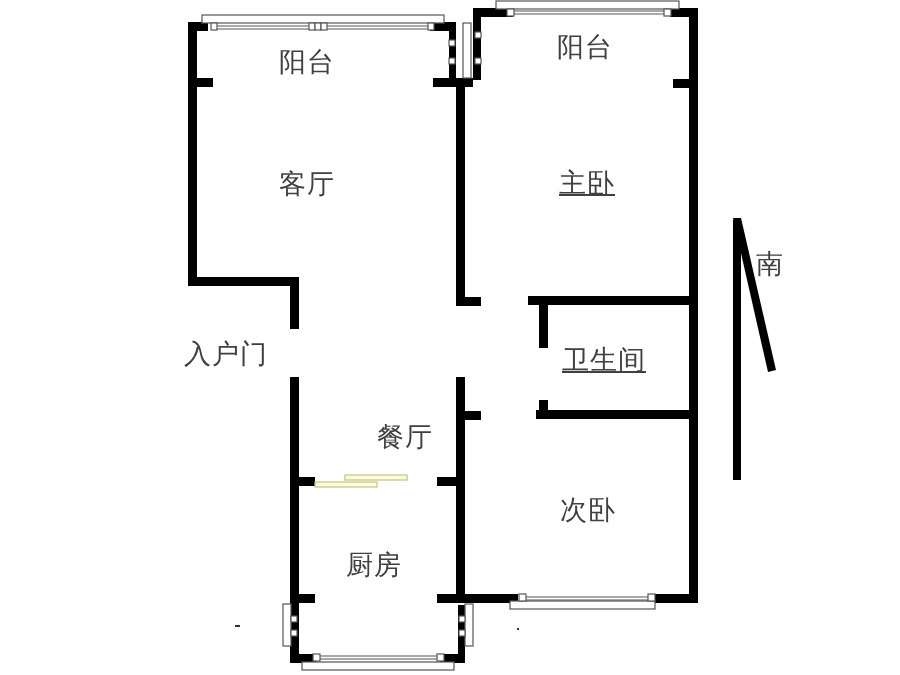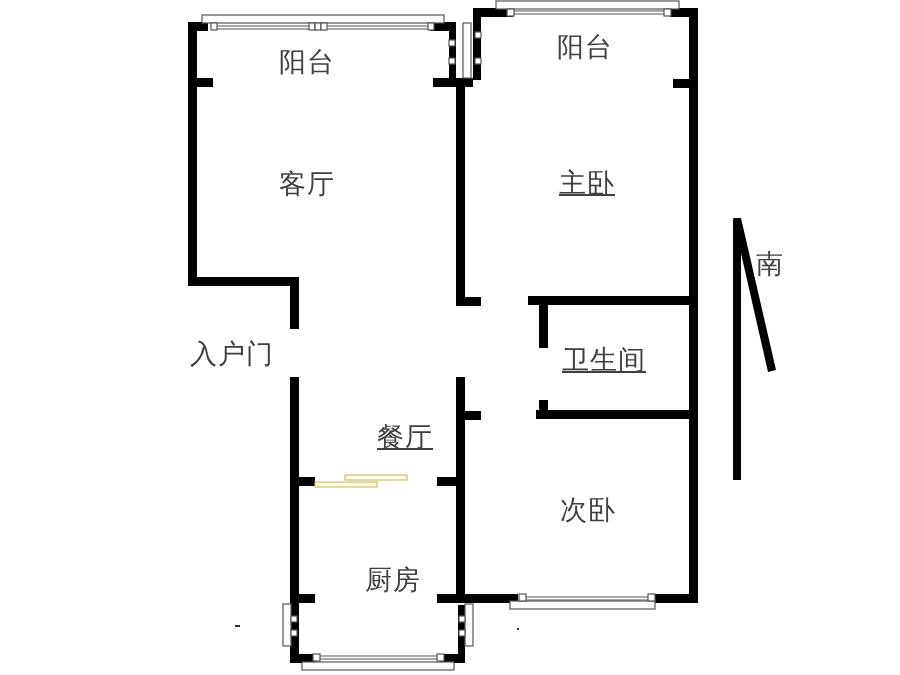--- a/index.html
+++ b/index.html
@@ -130,17 +130,17 @@
 
   <rect x="235" y="625" width="5" height="2" fill="#333"></rect>
   <rect x="517" y="628" width="2" height="2" fill="#333"></rect>
 </svg>
 
 <div class="room-label" style="left:279px;top:48px;">阳台</div>
 <div class="room-label" style="left:557px;top:33px;">阳台</div>
 <div class="room-label" style="left:279px;top:170px;">客厅</div>
 <div class="room-label" style="left:559px;top:169px;text-decoration:underline;">主卧</div>
 <div class="room-label" style="left:562px;top:346px;text-decoration:underline;">卫生间</div>
-<div class="room-label" style="left:377px;top:423px;text-decoration:underline;">餐厅</div>
+<div class="room-label" style="left:377px;top:423px;">餐厅</div>
 <div class="room-label" style="left:560px;top:496px;">次卧</div>
-<div class="room-label" style="left:346px;top:566px;margin-left:19px;">厨房</div>
-<div class="room-label" style="left:190px;top:340px;">入户门</div>
+<div class="room-label" style="left:346px;top:551px;">厨房</div>
+<div class="room-label" style="left:184px;top:340px;">入户门</div>
 <div class="room-label" style="left:756px;top:250px;">南</div>
 
 </body></html>

